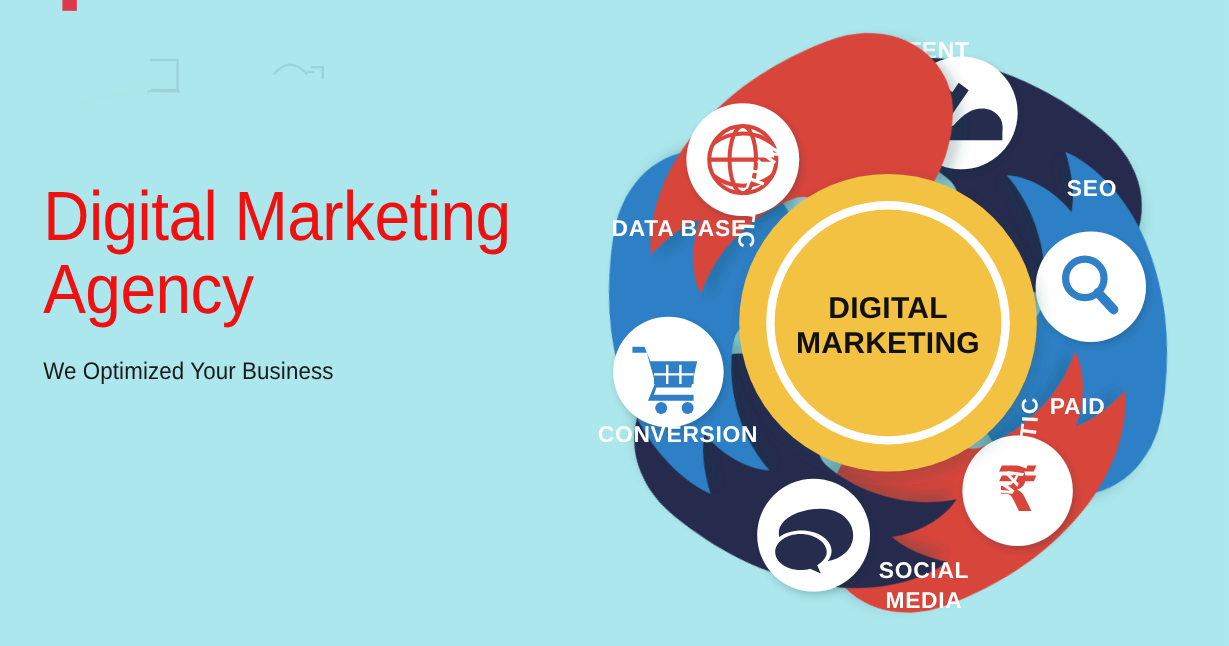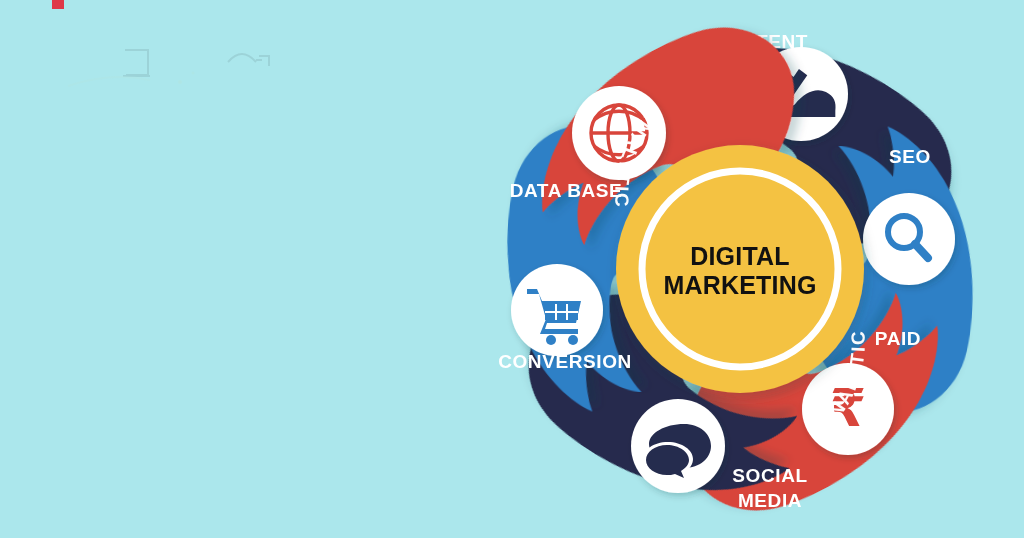--- a/index.html
+++ b/index.html
@@ -95,20 +95,25 @@
         <path d="M199 36 l10 0 l0 10"></path>
         <path d="M196 40 l6 0"></path>
       </g>
       <path d="M8 66 q42 -14 82 -6" fill="none" stroke="#cfd9a8" stroke-width="2" opacity=".55"></path>
       <circle cx="120" cy="62" r="2" fill="#d9cf88" opacity=".6"></circle>
       <circle cx="133" cy="53" r="1.6" fill="#d9cf88" opacity=".5"></circle>
     </svg>
   </div>
   <div class="ghost-dot"></div>
 
+  <div class="left-copy">
+    <div class="headline">Digital Marketing
+Agency</div>
+    <div class="tagline">We Optimized Your Business</div>
+  </div>
 
   <div id="diagram">
     <svg viewBox="0 0 556 550" xmlns="http://www.w3.org/2000/svg">
       <defs>
 
         <path id="petalShape" d="
           M 0,-62
           C 54,-62 104,-86 128,-132
           C 150,-175 120,-226 62,-232
           C 8,-238 -44,-230 -88,-206

